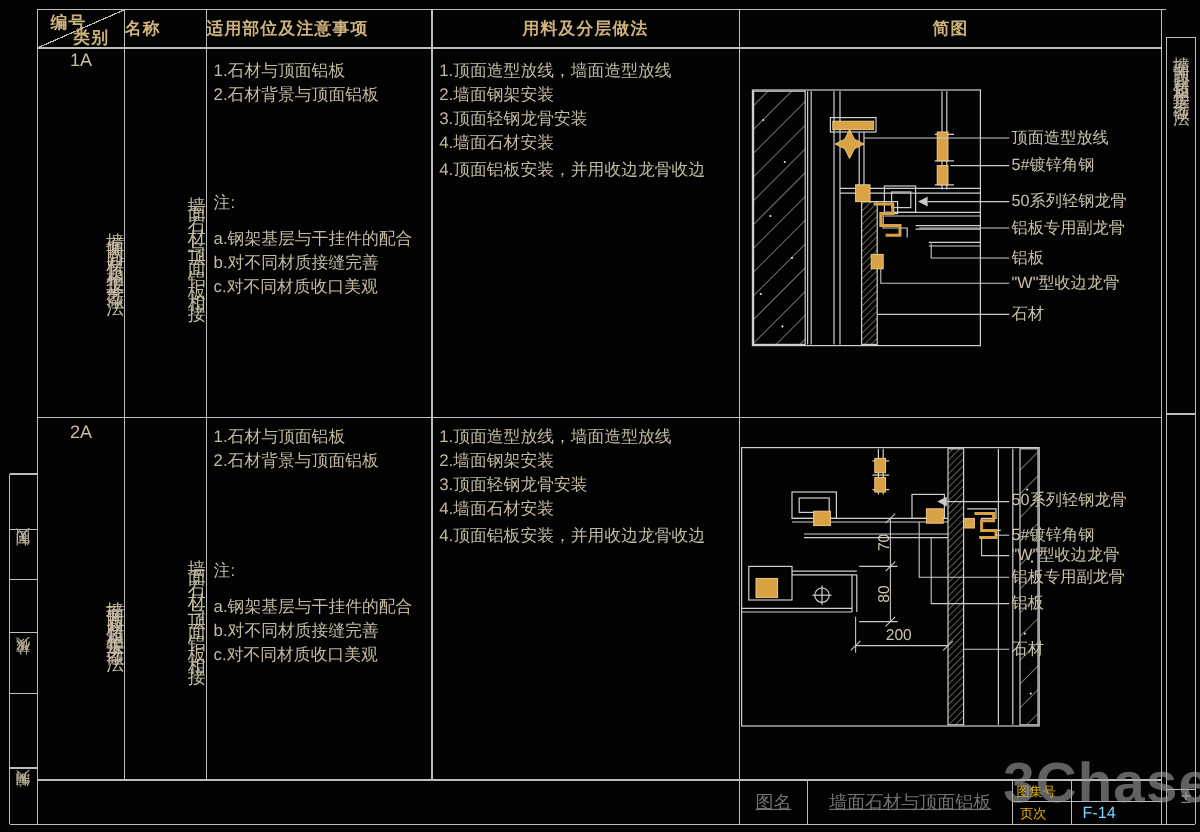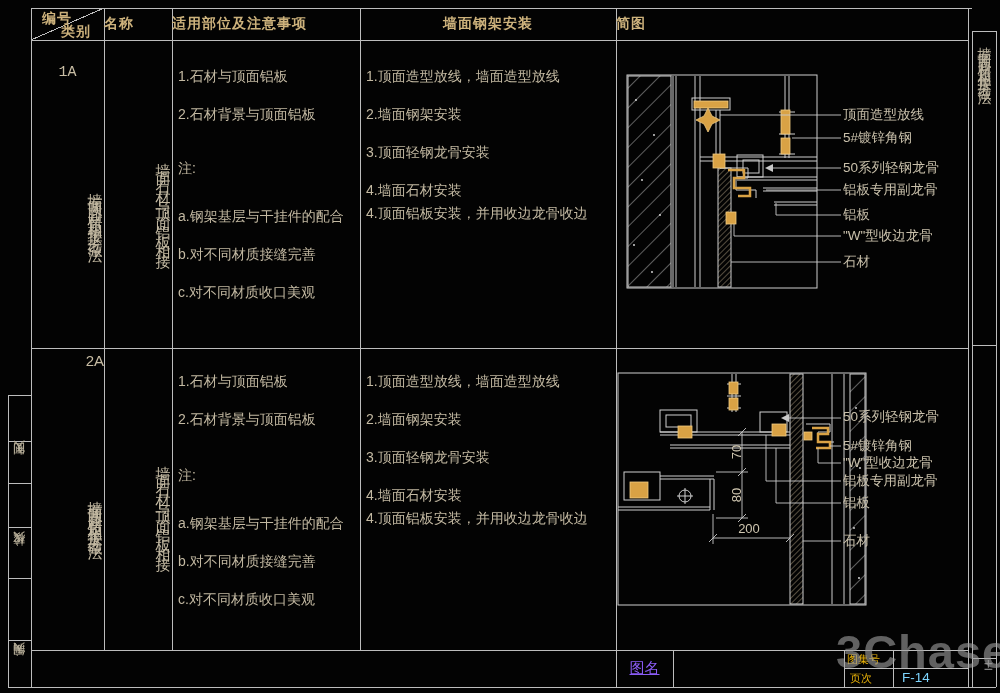--- a/index.html
+++ b/index.html
@@ -2,32 +2,32 @@
 <html><head>
 <meta charset="utf-8">
 <style>
   html,body{margin:0;padding:0;background:#000;}
   #sheet{position:relative;width:1000px;height:693px;background:#030303;overflow:hidden;
          font-family:"Liberation Sans","DejaVu Sans",sans-serif;}
   .abs{position:absolute;}
   svg{display:block;}
   .hdr{position:absolute;color:#cdb27c;font-size:14px;font-weight:bold;letter-spacing:1px;}
   .txt{position:absolute;color:#c3b9a2;font-size:14px;line-height:20px;white-space:nowrap;}
-  .lines>div{height:20px;margin-top:18px;}
+  .lines>div{height:20px;}
   .vtext{position:absolute;writing-mode:vertical-rl;text-orientation:upright;
          color:#c3b9a2;font-size:15px;display:flex;justify-content:center;}
   .idlab{position:absolute;color:#c8bda4;font-size:15px;text-align:center;}
   .tabL{position:absolute;display:flex;align-items:center;justify-content:center;}
   .tabL span{writing-mode:vertical-rl;text-orientation:upright;transform:rotate(180deg);
          color:#b9b09a;font-size:12px;letter-spacing:2px;}
   .tabR{position:absolute;left:974px;top:36px;width:22px;height:250px;display:flex;justify-content:center;}
   .tabR span{writing-mode:vertical-rl;text-orientation:upright;color:#bdb49e;font-size:14px;letter-spacing:4px;}
   .dlab{position:absolute;color:#c9c0ab;font-size:13.5px;white-space:nowrap;}
   .tb{position:absolute;display:flex;align-items:center;justify-content:center;
-      color:#8b5cf6;font-size:15px;text-decoration:underline;}
+      color:#737373;font-size:15px;text-decoration:underline;}
   .tbs{position:absolute;color:#eab308;font-size:11px;white-space:nowrap;}
   #wm{position:absolute;left:836px;top:624px;color:rgba(160,160,160,0.6);
       font-size:47px;font-weight:bold;letter-spacing:1px;z-index:9;}
   #wm2{position:absolute;left:984px;top:656px;color:rgba(160,160,160,0.8);font-size:16px;z-index:9;}
 </style>
 </head>
 <body>
 
 <div id="sheet">
 
@@ -61,24 +61,24 @@
     <line x1="8" y1="483" x2="31" y2="483"></line>
     <line x1="8" y1="527" x2="31" y2="527"></line>
     <line x1="8" y1="578" x2="31" y2="578"></line>
     <line x1="8" y1="640" x2="31" y2="640"></line>
   </svg>
 
   <div class="hdr" style="left:42px;top:10px;text-align:right;">编号</div>
   <div class="hdr" style="left:61px;top:23px;">类别</div>
   <div class="hdr" style="left:104px;top:15px;width:68px;text-align:left;">名称</div>
   <div class="hdr" style="left:172px;top:15px;width:188px;">适用部位及注意事项</div>
-  <div class="hdr" style="left:360px;top:15px;width:256px;text-align:center;">墙面钢架安装</div>
-  <div class="hdr" style="left:616px;top:15px;width:352px;">简图</div>
-
-  <div class="idlab" style="left:31px;top:64px;width:73px;font-family:Liberation Mono, monospace;">1A</div>
+  <div class="hdr" style="left:360px;top:15px;width:256px;text-align:center;">用料及分层做法</div>
+  <div class="hdr" style="left:616px;top:15px;width:352px;text-align:center;">简图</div>
+
+  <div class="idlab" style="left:31px;top:42px;width:73px;">1A</div>
   <div class="vtext" style="left:31px;top:76px;width:73px;height:270px;letter-spacing:5px;">墙面顶面材质相接工艺做法</div>
   <div class="vtext" style="left:104px;top:56px;width:68px;height:288px;letter-spacing:9px;">墙面石材与顶面铝板相接</div>
 
   <div class="txt lines" style="left:178px;top:48px;">
     <div>1.石材与顶面铝板</div>
     <div>2.石材背景与顶面铝板</div>
   </div>
   <div class="txt" style="left:178px;top:158px;">注:</div>
   <div class="txt lines" style="left:178px;top:188px;">
     <div>a.钢架基层与干挂件的配合</div>
@@ -166,21 +166,21 @@
     </svg>
     <div class="dlab" style="left:227px;top:66px;">顶面造型放线</div>
     <div class="dlab" style="left:227px;top:89px;">5#镀锌角钢</div>
     <div class="dlab" style="left:227px;top:119px;">50系列轻钢龙骨</div>
     <div class="dlab" style="left:227px;top:141px;">铝板专用副龙骨</div>
     <div class="dlab" style="left:227px;top:166px;">铝板</div>
     <div class="dlab" style="left:227px;top:187px;">"W"型收边龙骨</div>
     <div class="dlab" style="left:227px;top:213px;">石材</div>
   </div>
 
-  <div class="idlab" style="left:31px;top:352px;width:73px;text-align:right;">2A</div>
+  <div class="idlab" style="left:31px;top:352px;width:73px;">2A</div>
   <div class="vtext" style="left:31px;top:382px;width:73px;height:262px;letter-spacing:4px;">墙面顶面材质相接工艺做法</div>
   <div class="vtext" style="left:104px;top:362px;width:68px;height:282px;letter-spacing:9px;">墙面石材与顶面铝板相接</div>
 
   <div class="txt lines" style="left:178px;top:353px;">
     <div>1.石材与顶面铝板</div>
     <div>2.石材背景与顶面铝板</div>
   </div>
   <div class="txt" style="left:178px;top:465px;">注:</div>
   <div class="txt lines" style="left:178px;top:495px;">
     <div>a.钢架基层与干挂件的配合</div>
@@ -301,20 +301,21 @@
     </div>
   <div class="tabL" style="left:8px;top:640px;width:23px;height:47px;">
     <span>编制人</span>
     </div>
 
   <div class="tabR">
     <span>墙面顶面材质相接工艺做法</span>
     </div>
 
   <div class="tb" style="left:616px;top:650px;width:57px;height:37px;">图名</div>
+  <div class="tb" style="left:673px;top:650px;width:171px;height:37px;">墙面石材与顶面铝板</div>
   <div class="tbs" style="left:847px;top:652px;">图集号</div>
   <div class="tbs" style="left:850px;top:671px;">页次</div>
   <div class="tbs" style="left:902px;top:670px;font-size:13.5px;color:#7dd3fc;">F-14</div>
 
   <div id="wm">3Chase</div>
   <div id="wm2">±</div>
 
 </div>
 
 </body></html>

